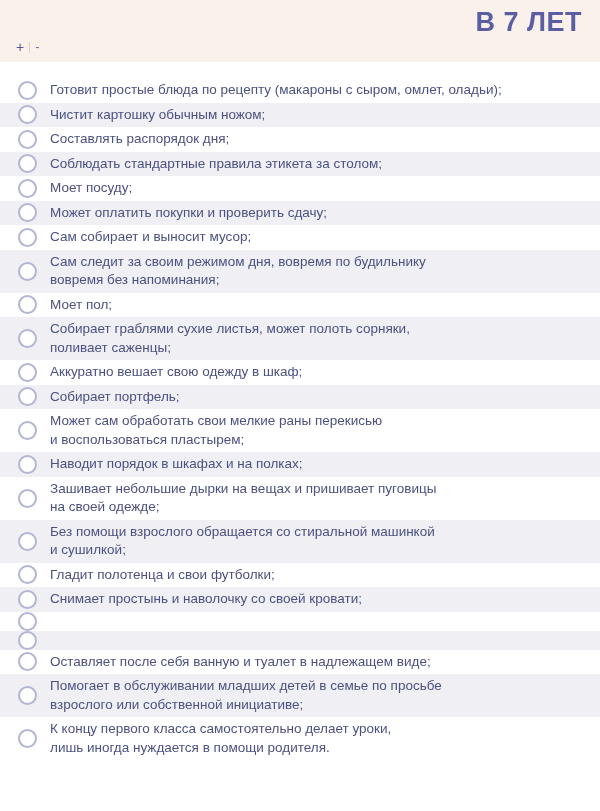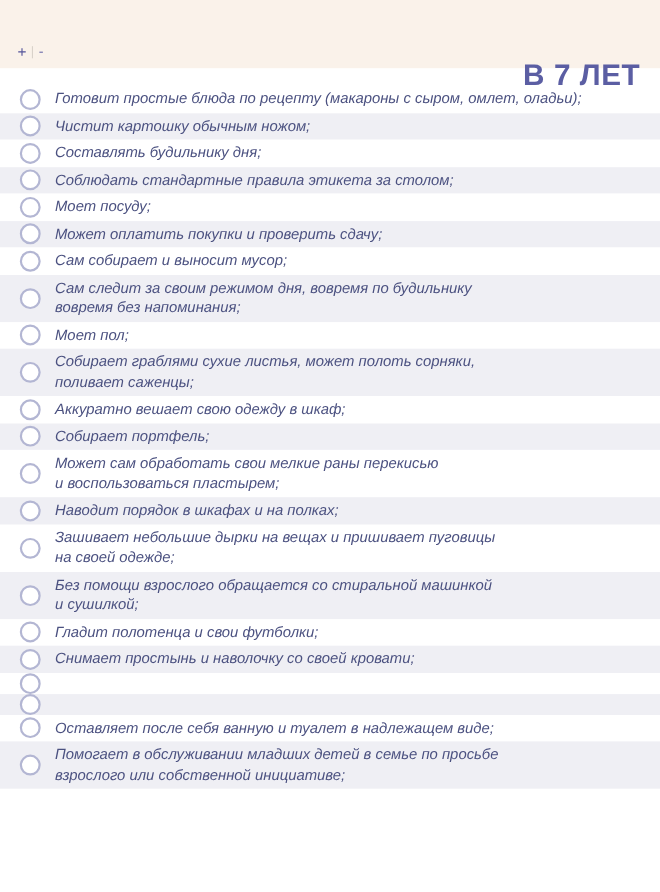--- a/index.html
+++ b/index.html
@@ -24,21 +24,20 @@
     height:62px;
     background:var(--header-bg);
   }
   .title{
     position:absolute;
     top:7px;right:18px;
     font-size:27px;
     font-weight:700;
     letter-spacing:0.5px;
     color:var(--title-color);
-    margin-top:46px;
   }
   .font-controls{
     position:absolute;
     left:11px;bottom:6px;
     display:flex;align-items:center;
     height:18px;
   }
   .fc-btn{
     background:transparent;border:none;
     font-family:inherit;
@@ -48,21 +47,20 @@
   }
   .fc-btn.minus{color:#6d6daa;font-size:13px;}
   .fc-divider{
     width:1px;height:11px;
     background:#d9d2ca;
   }
 
   
   .list{
     margin-top:16px;
-    font-style:italic;
   }
   .row{
     display:flex;
     align-items:center;
     padding:0 20px 0 18px;
     background:#ffffff;
   }
   .row.alt{background:var(--alt-row-bg);align-items:center;}
   .circle{
     flex:0 0 auto;
@@ -97,21 +95,21 @@
       <div class="row">
         <span class="circle"></span>
         <span class="label">Готовит простые блюда по рецепту (макароны с сыром, омлет, оладьи);</span>
       </div>
       <div class="row alt">
         <span class="circle"></span>
         <span class="label">Чистит картошку обычным ножом;</span>
       </div>
       <div class="row">
         <span class="circle"></span>
-        <span class="label">Составлять будильнику дня;</span>
+        <span class="label">Составлять распорядок дня;</span>
       </div>
       <div class="row alt">
         <span class="circle"></span>
         <span class="label">Соблюдать стандартные правила этикета за столом;</span>
       </div>
       <div class="row">
         <span class="circle"></span>
         <span class="label">Моет посуду;</span>
       </div>
       <div class="row alt">
@@ -179,14 +177,19 @@
       </div>
       <div class="row">
         <span class="circle"></span>
         <span class="label">Оставляет после себя ванную и туалет в надлежащем виде;</span>
       </div>
       <div class="row alt">
         <span class="circle"></span>
         <span class="label">Помогает в обслуживании младших детей в семье по просьбе
 взрослого или собственной инициативе;</span>
       </div>
+      <div class="row">
+        <span class="circle"></span>
+        <span class="label">К концу первого класса самостоятельно делает уроки,
+лишь иногда нуждается в помощи родителя.</span>
+      </div>
     </main>
 </div>
 
 </body></html>

